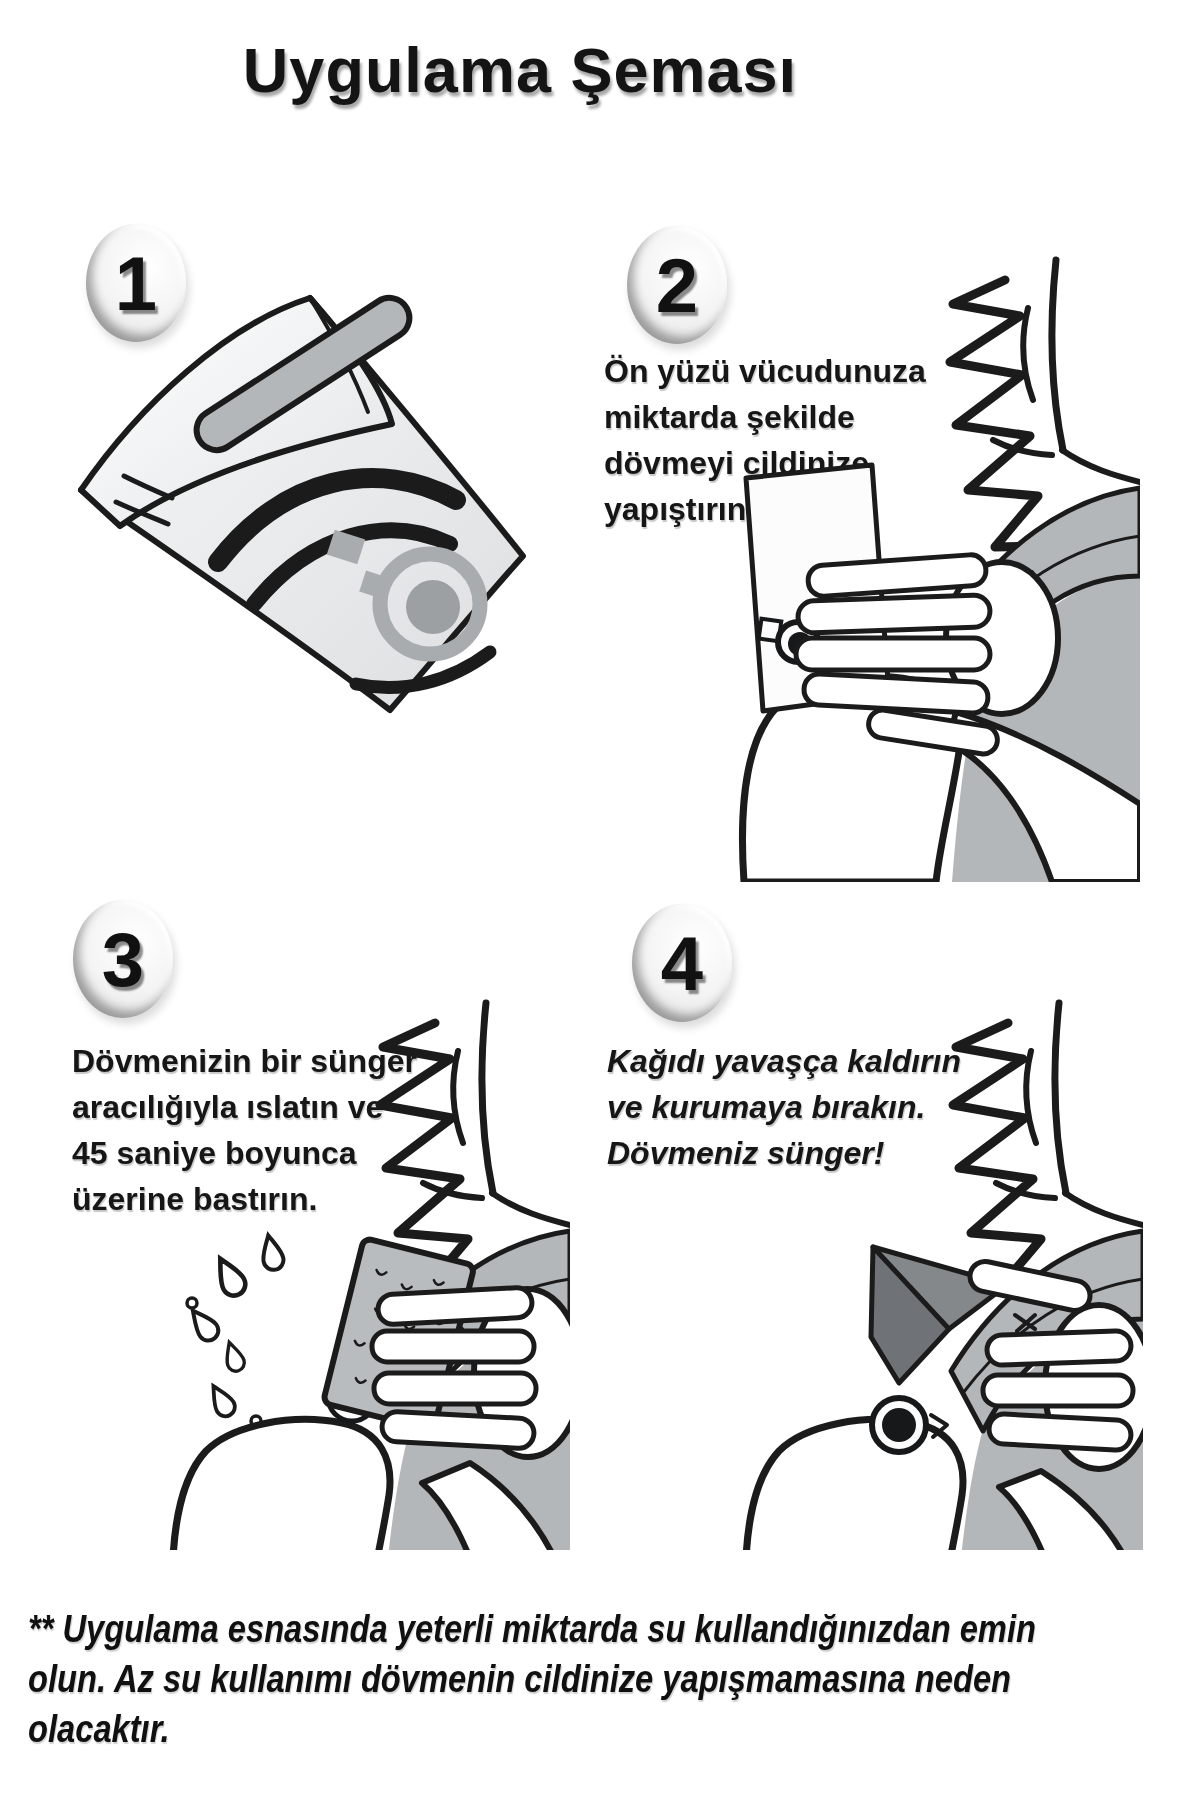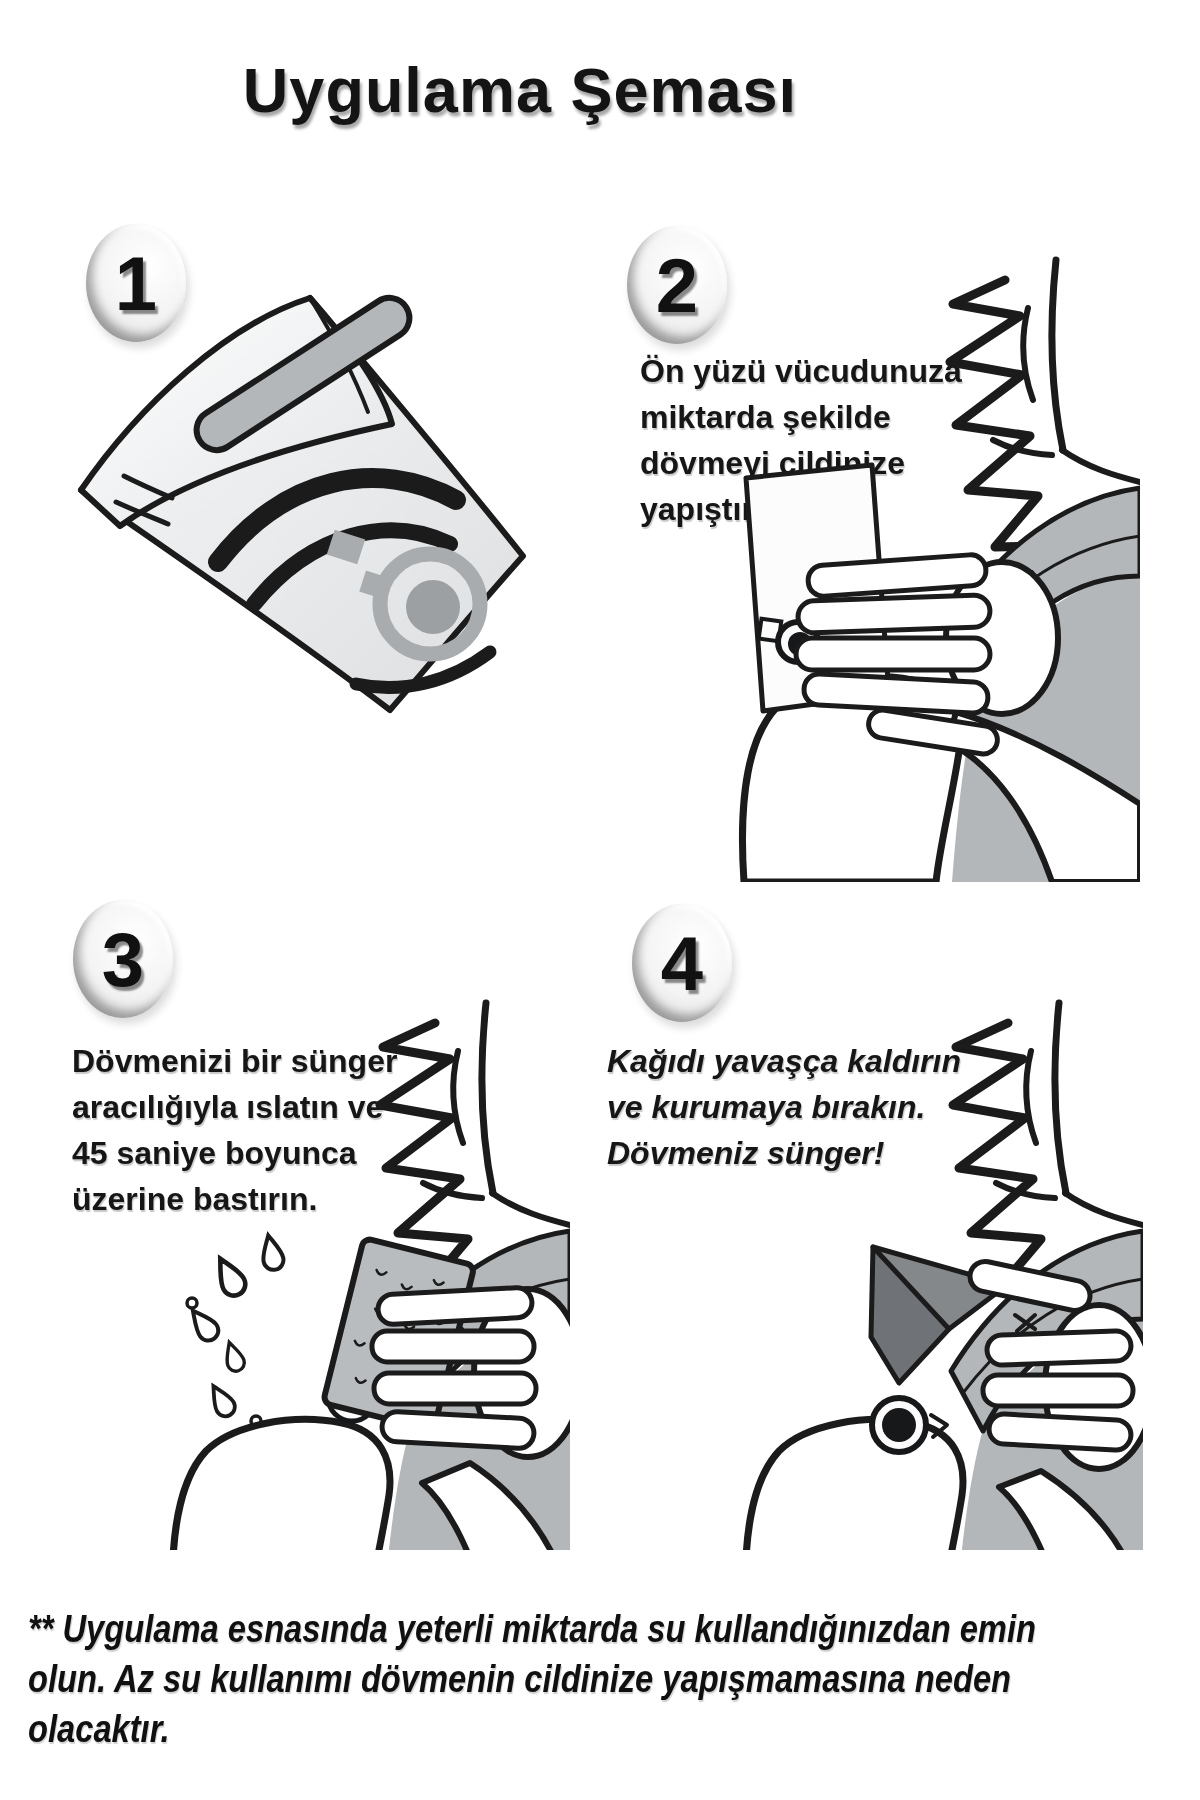--- a/index.html
+++ b/index.html
@@ -1,20 +1,20 @@
 <!DOCTYPE html>
 <html><head>
 <meta charset="utf-8">
 <style>
   html,body{margin:0;padding:0;background:#fff;}
   .page{position:relative;width:1200px;height:1800px;background:#ffffff;overflow:hidden;
         font-family:"Liberation Sans",sans-serif;color:#161616;}
   .title{position:absolute;left:0;top:34px;width:1040px;text-align:center;
          font-size:63px;font-weight:bold;letter-spacing:1px;color:#141414;
-         text-shadow:2px 4px 3px rgba(0,0,0,.35);margin-top:20px;}
+         text-shadow:2px 4px 3px rgba(0,0,0,.35);}
   .badge{position:absolute;width:100px;height:118px;border-radius:50%;
          background:radial-gradient(circle at 62% 35%, #ffffff 0%, #f4f4f4 50%, #d9d9d9 100%);
          box-shadow:inset 6px -7px 10px rgba(0,0,0,.32), inset -3px 4px 5px rgba(255,255,255,.95), 3px 6px 9px rgba(0,0,0,.14);
          display:flex;align-items:center;justify-content:center;}
   .badge span{font-size:76px;font-weight:bold;color:#111;text-shadow:3px 4px 2px rgba(0,0,0,.45);}
   .cap{position:absolute;font-weight:bold;font-size:32px;line-height:46px;
        color:#161616;white-space:nowrap;text-shadow:1px 2px 1px rgba(0,0,0,.22);}
   .footer{position:absolute;left:28px;top:1604px;font-weight:bold;font-style:italic;
           font-size:38px;line-height:50px;color:#101010;white-space:nowrap;
           transform:scaleX(.86);transform-origin:left top;text-shadow:1px 2px 1px rgba(0,0,0,.18);}
@@ -74,21 +74,21 @@
       <g transform="rotate(-33 245 112)">
         <rect x="122" y="92" width="246" height="40" rx="20" fill="#b4b7ba" stroke="#1b1b1b" stroke-width="6"></rect>
       </g>
       <path class="ln" stroke-width="5" d="M66,214 C86,224 100,230 114,236 M58,240 C80,250 96,256 110,262"></path>
     </g>
   </svg>
 
   <div class="badge" style="left:627px;top:226px;">
     <span>2</span>
   </div>
-  <div class="cap" style="left:640px;top:348px;">
+  <div class="cap" style="left:604px;top:348px;">
     <div>Ön yüzü vücudunuza</div>
     <div>miktarda şekilde</div>
     <div>dövmeyi cildinize</div>
     <div>yapıştırın.</div>
   </div>
   <svg style="left:700px;top:242px;" width="440" height="640" viewBox="0 0 440 640">
     <use href="#person"></use>
     <g>
       <path d="M46,236 L172,223 L189,452 L63,469 Z" fill="#fcfcfd" stroke="#1b1b1b" stroke-width="5" stroke-linejoin="round"></path>
       <rect x="60" y="378" width="20" height="20" fill="none" stroke="#17181a" stroke-width="4" transform="rotate(8 70 388)"></rect>
@@ -103,21 +103,21 @@
       <rect x="96" y="396" width="194" height="32" rx="16" fill="#fff" stroke="#1b1b1b" stroke-width="5"></rect>
       <rect x="104" y="436" width="184" height="31" rx="15" fill="#fff" stroke="#1b1b1b" stroke-width="5" transform="rotate(3 196 451)"></rect>
       <rect x="168" y="476" width="130" height="28" rx="14" fill="#fff" stroke="#1b1b1b" stroke-width="5" transform="rotate(9 233 490)"></rect>
     </g>
   </svg>
 
   <div class="badge" style="left:73px;top:900px;">
     <span>3</span>
   </div>
   <div class="cap" style="left:72px;top:1038px;">
-    <div>Dövmenizi bir sünger</div>
+    <div>Dövmenizin bir sünger</div>
     <div>aracılığıyla ıslatın ve</div>
     <div>45 saniye boyunca</div>
     <div>üzerine bastırın.</div>
   </div>
   <svg style="left:130px;top:985px;" width="440" height="565" viewBox="0 0 440 565">
     <use href="#person"></use>
     <g>
       <circle cx="222" cy="412" r="24" fill="#fcfcfd" stroke="#17181a" stroke-width="5"></circle>
       <circle cx="222" cy="412" r="15" fill="#17181a"></circle>
     </g>

